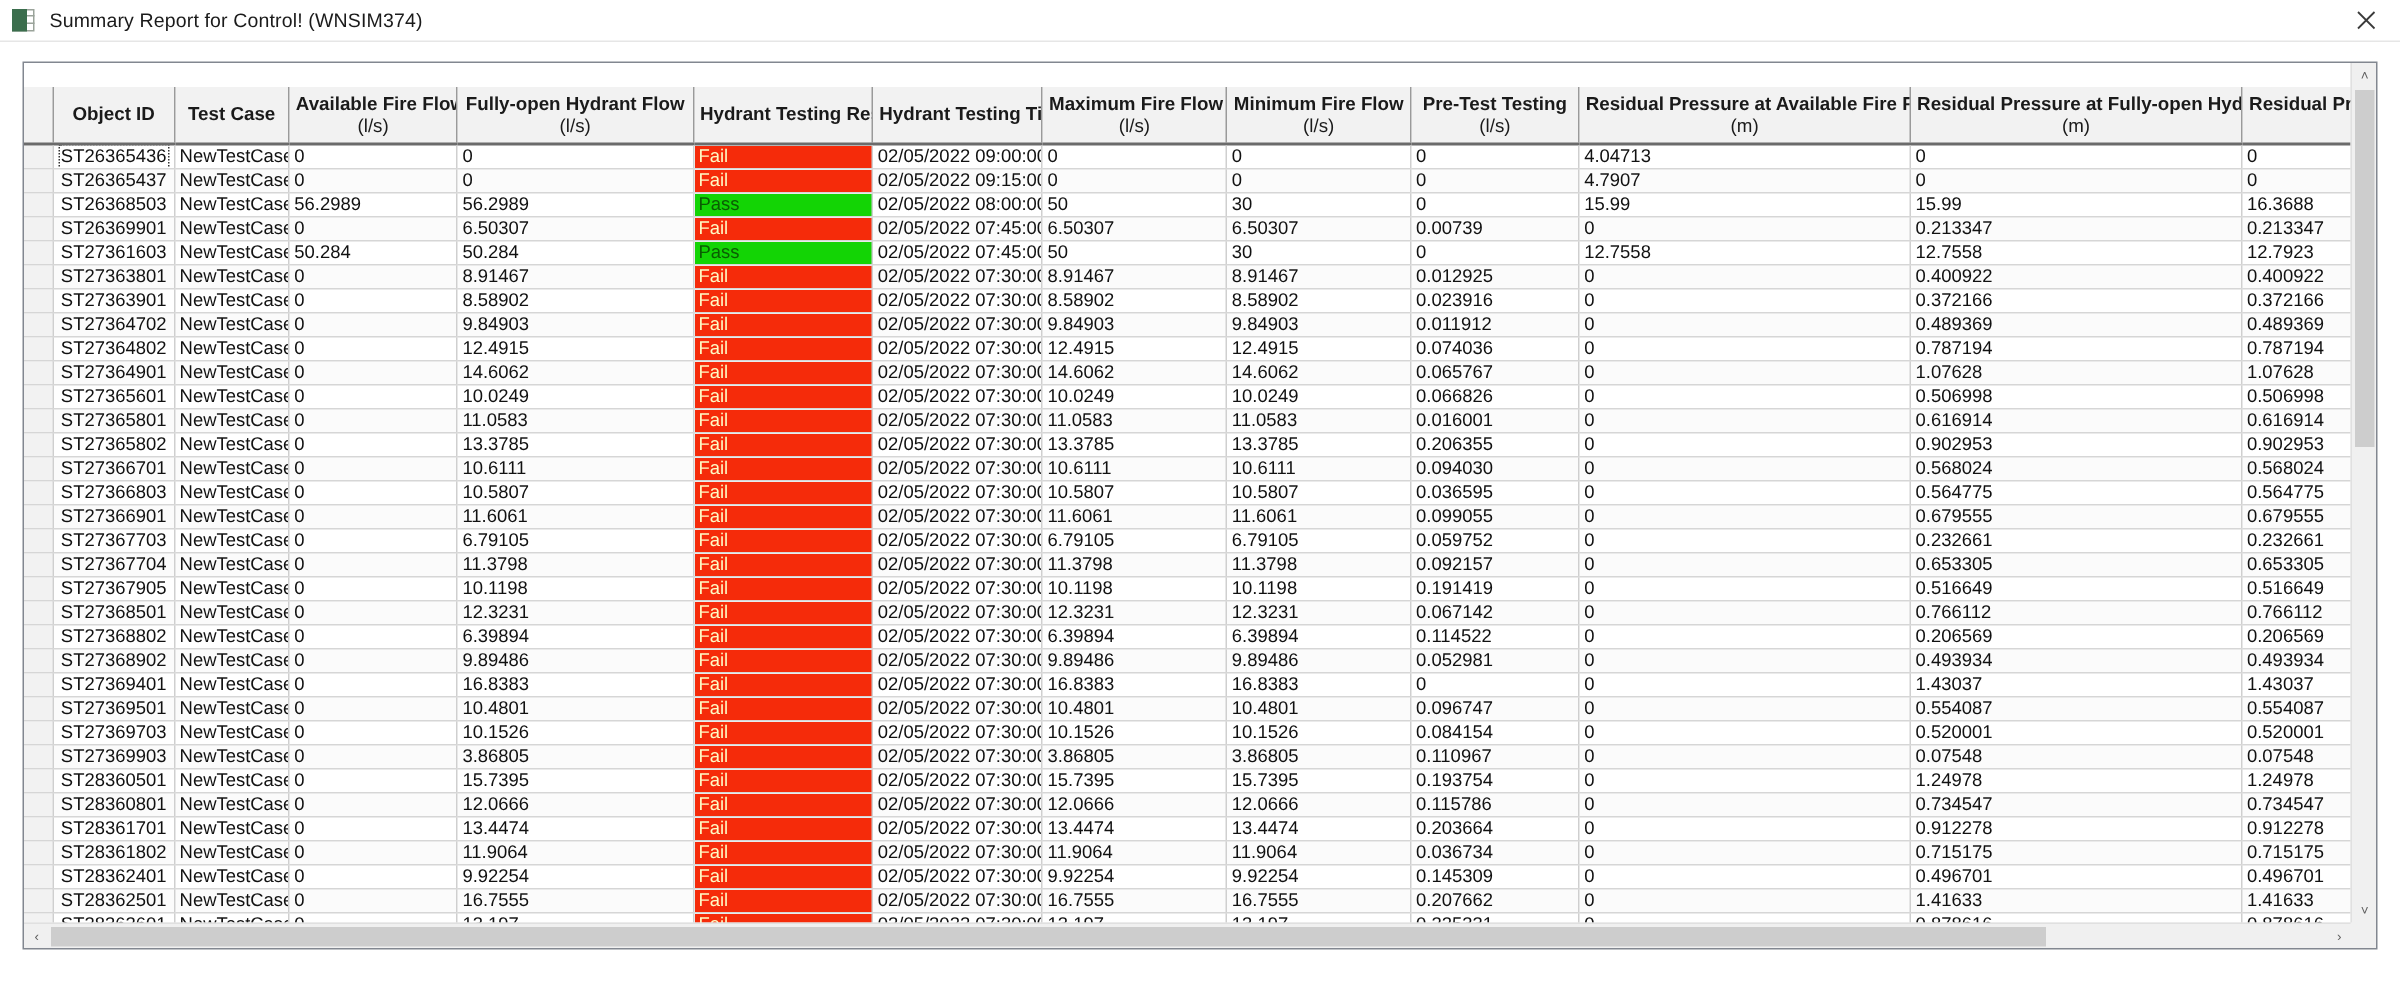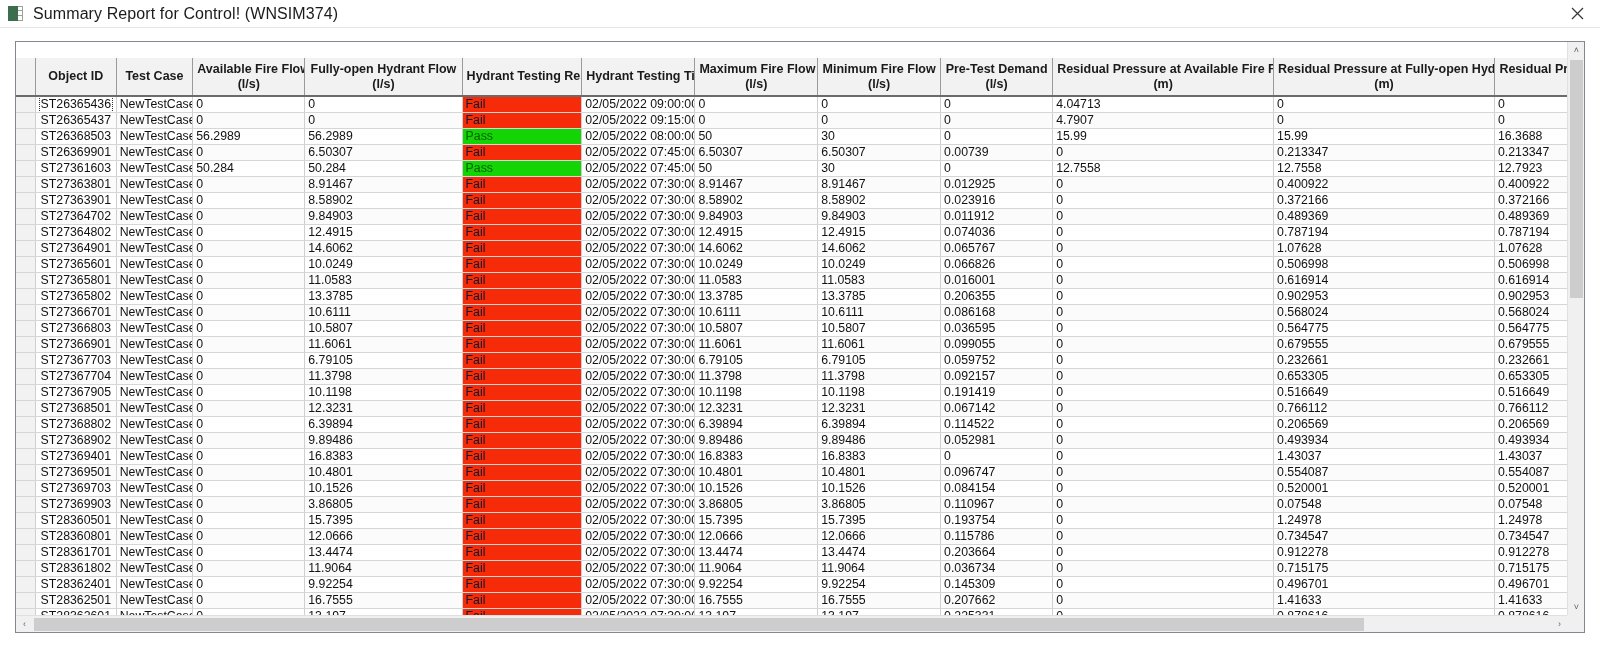--- a/index.html
+++ b/index.html
@@ -56,21 +56,21 @@
     background: #9aa39a;
   }
   .title-icon .grid-l2 {
     position: absolute;
     left: 10px; top: 9px;
     width: 5px; height: 1px;
     background: #9aa39a;
   }
   .title-text {
     margin-left: 9px;
-    font-size: 16px;
+    font-size: 13px;
     color: #1b1b1b;
     white-space: nowrap;
     letter-spacing: 0.1px;
   }
   .close-btn {
     position: absolute;
     right: 0; top: 0;
     width: 45px; height: 27px;
     display: flex;
     align-items: center;
@@ -121,21 +121,21 @@
     font-size: 12.5px;
     color: #1a1a1a;
     text-align: center;
     vertical-align: middle;
     line-height: 1.18;
     padding: 0 4px;
   }
   table.grid thead th.rowhdr {
     border-right: 1px solid #9a9a9a;
   }
-  .hdr-unit { display: block; font-weight: bold; }
+  .hdr-unit { display: block; font-weight: normal; }
 
   
   table.grid tbody tr { height: 15.2px; }
   table.grid tbody td {
     height: 15.2px;
     border-bottom: 1px solid #d6d6d6;
     border-right: 1px solid #cfcfcf;
     padding: 0 3px;
     vertical-align: middle;
     font-size: 12.3px;
@@ -166,21 +166,21 @@
     border-right: 1px solid #9a9a9a;
   }
   td.c-num { text-align: left; }
   td.c-result {
     text-align: left;
     padding-left: 4px;
     border-right: 1px solid #cfcfcf;
   }
   td.res-fail {
     background: #f52b0a !important;
-    color: #0f172a;
+    color: #fef9c3;
   }
   td.res-pass {
     background: #13d405 !important;
     color: #0a5e03;
   }
   td.c-time { text-align: left; }
 
   
   col.w-rowhdr  { width: 18px; }
   col.w-objid   { width: 75px; }
@@ -333,21 +333,21 @@
             </th>
             <th>
               <span>Maximum Fire Flow</span>
               <span class="hdr-unit">(l/s)</span>
             </th>
             <th>
               <span>Minimum Fire Flow</span>
               <span class="hdr-unit">(l/s)</span>
             </th>
             <th>
-              <span>Pre-Test Demand</span>
+              <span>Pre-Test Testing</span>
               <span class="hdr-unit">(l/s)</span>
             </th>
             <th>
               <span>Residual Pressure at Available Fire Flow</span>
               <span class="hdr-unit">(m)</span>
             </th>
             <th>
               <span>Residual Pressure at Fully-open Hydrant</span>
               <span class="hdr-unit">(m)</span>
             </th>
@@ -556,21 +556,21 @@
             <tr class="alt">
               <td class="rowhdr"></td>
               <td class="c-objid"><span class="focus">ST27366701</span></td>
               <td class="c-case">NewTestCase5</td>
               <td class="c-num">0</td>
               <td class="c-num">10.6111</td>
               <td class="c-result res-fail">Fail</td>
               <td class="c-time">02/05/2022 07:30:00</td>
               <td class="c-num">10.6111</td>
               <td class="c-num">10.6111</td>
-              <td class="c-num">0.086168</td>
+              <td class="c-num">0.094030</td>
               <td class="c-num">0</td>
               <td class="c-num">0.568024</td>
               <td class="c-num">0.568024</td>
             </tr>
             <tr>
               <td class="rowhdr"></td>
               <td class="c-objid"><span class="focus">ST27366803</span></td>
               <td class="c-case">NewTestCase5</td>
               <td class="c-num">0</td>
               <td class="c-num">10.5807</td>

